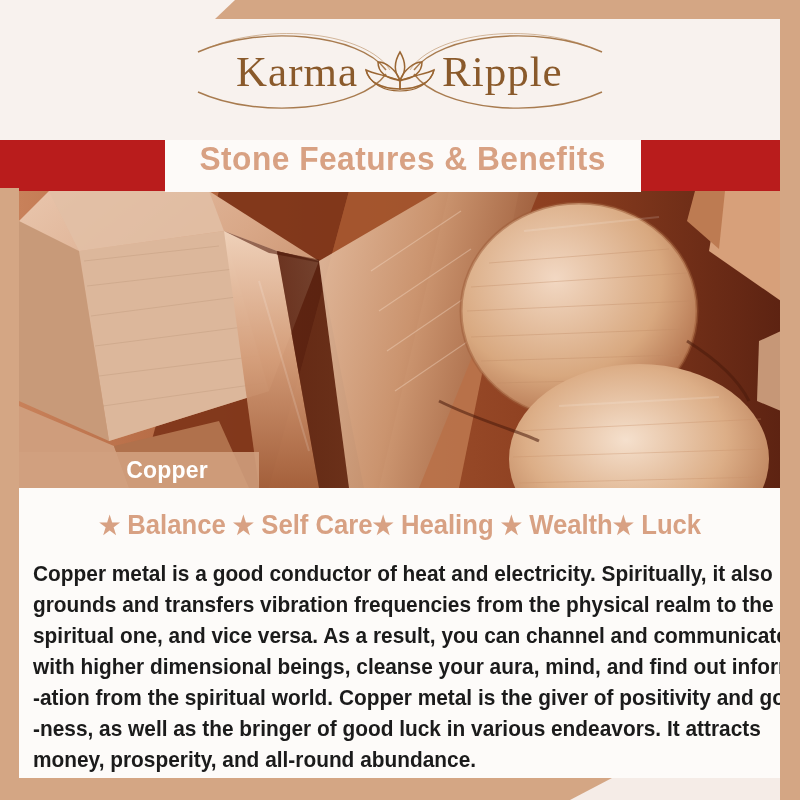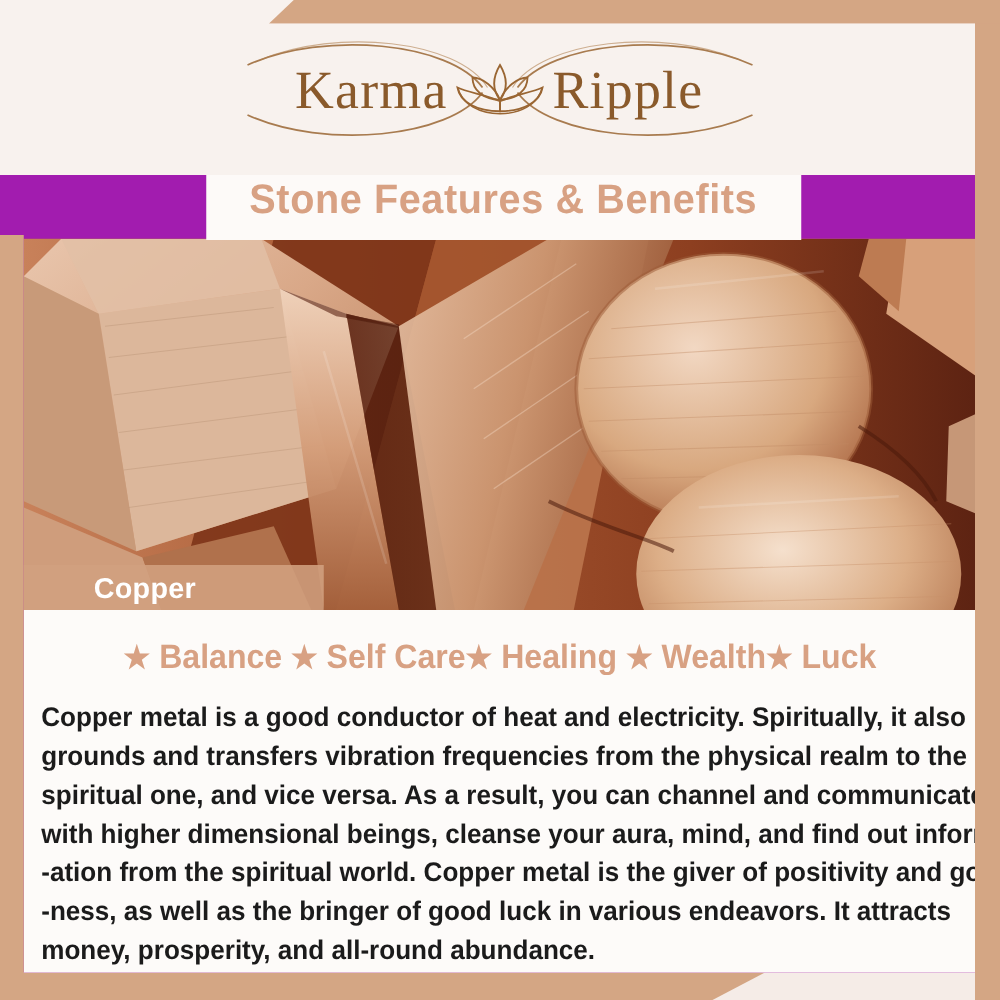--- a/index.html
+++ b/index.html
@@ -11,21 +11,21 @@
     height: 800px;
     overflow: hidden;
     background: #f8f1ed;
     font-family: "Liberation Sans", sans-serif;
   }
 
   #page {
     position: relative;
     width: 800px;
     height: 800px;
-    background: #a21caf;
+    background: #b91c1c;
     overflow: hidden;
   }
 
   
   .frame-top {
     position: absolute;
     top: 0; left: 215px; right: 0;
     height: 19px;
     background: #d4a684;
     clip-path: polygon(20px 0, 100% 0, 100% 100%, 0 100%);
@@ -118,20 +118,21 @@
   .hero svg { display: block; width: 762px; height: 297px; }
 
   .hero-label {
     position: absolute;
     left: 19px; top: 452px;
     width: 240px; height: 36px;
     background: rgba(210, 160, 128, 0.88);
     display: flex;
     align-items: center;
     z-index: 8;
+    justify-content: center;
   }
   .hero-label span {
     margin-left: 56px;
     color: #ffffff;
     font-family: "Liberation Sans", sans-serif;
     font-weight: bold;
     font-size: 23px;
     letter-spacing: 0.2px;
   }
 

